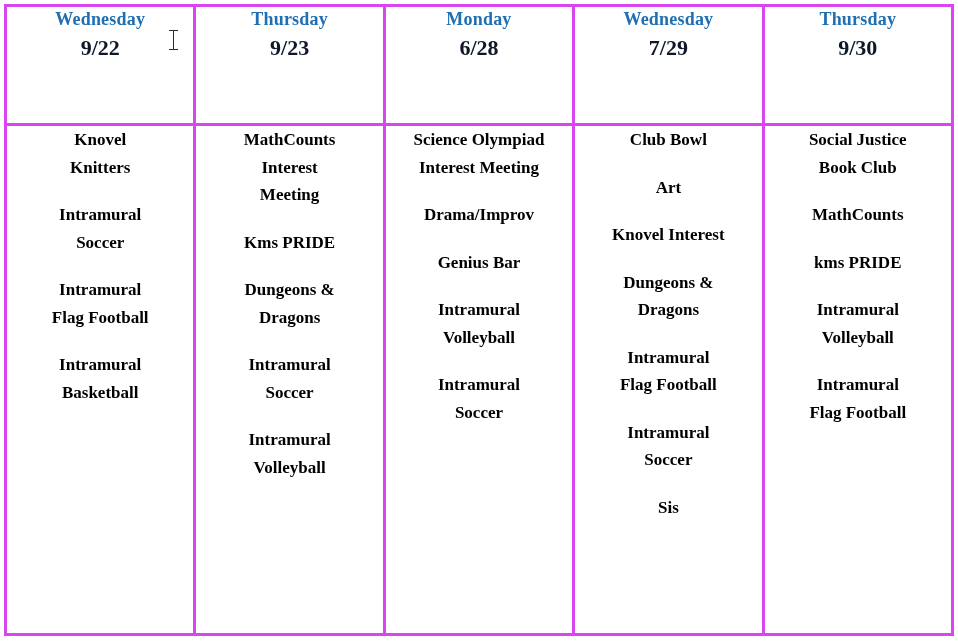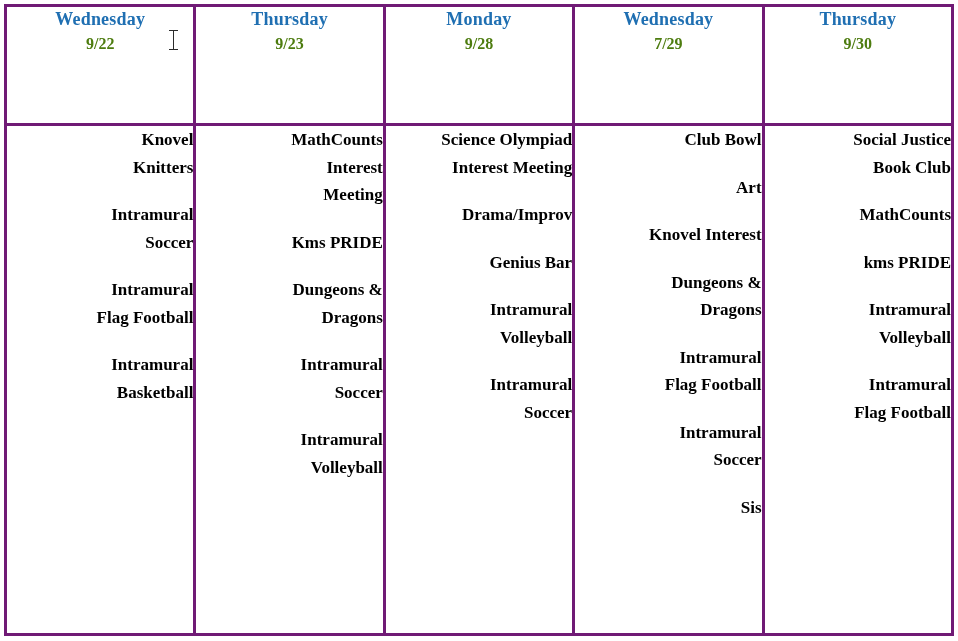--- a/index.html
+++ b/index.html
@@ -21,54 +21,54 @@
   }
   table.schedule {
     border-collapse: collapse;
     table-layout: fixed;
     width: 950px;
     height: 632px;
     margin: 4px 0 0 4px;
     border: 3px solid #1a4f7a;
   }
   table.schedule td {
-    border: 3px solid #701a75;
+    border: 3px solid #d946ef;
     vertical-align: top;
     padding: 0;
   }
   td.header-cell {
     height: 116px;
     vertical-align: middle;
     text-align: center;
   }
   .day-name {
     color: #1f6fb2;
     font-weight: bold;
     font-size: 18px;
     line-height: 1.35;
     letter-spacing: 0.2px;
   }
   .day-date {
-    color: #4d7c0f;
+    color: #0f172a;
     font-weight: bold;
-    font-size: 16px;
+    font-size: 22px;
     line-height: 1.35;
     padding-top: 2px;
   }
   td.body-cell {
     padding: 22px 8px 10px 8px;
     text-align: center;
   }
   .activity {
     color: #000000;
     font-weight: bold;
     font-size: 17px;
     line-height: 1.62;
     margin-bottom: 20px;
-    text-align: right;
+    text-align: center;
   }
   .activity:last-child {
     margin-bottom: 0;
   }
   .cursor-ibeam {
     position: absolute;
     left: 168px;
     top: 25px;
     width: 11px;
     height: 22px;
@@ -103,21 +103,21 @@
           <td class="header-cell">
             <div class="day-name">Wednesday</div>
             <div class="day-date">9/22</div>
           </td>
           <td class="header-cell">
             <div class="day-name">Thursday</div>
             <div class="day-date">9/23</div>
           </td>
           <td class="header-cell">
             <div class="day-name">Monday</div>
-            <div class="day-date">9/28</div>
+            <div class="day-date">6/28</div>
           </td>
           <td class="header-cell">
             <div class="day-name">Wednesday</div>
             <div class="day-date">7/29</div>
           </td>
           <td class="header-cell">
             <div class="day-name">Thursday</div>
             <div class="day-date">9/30</div>
           </td>
         </tr>

